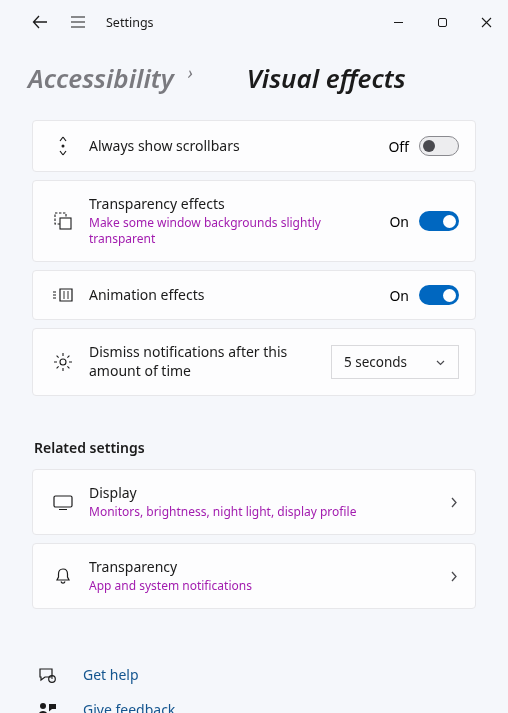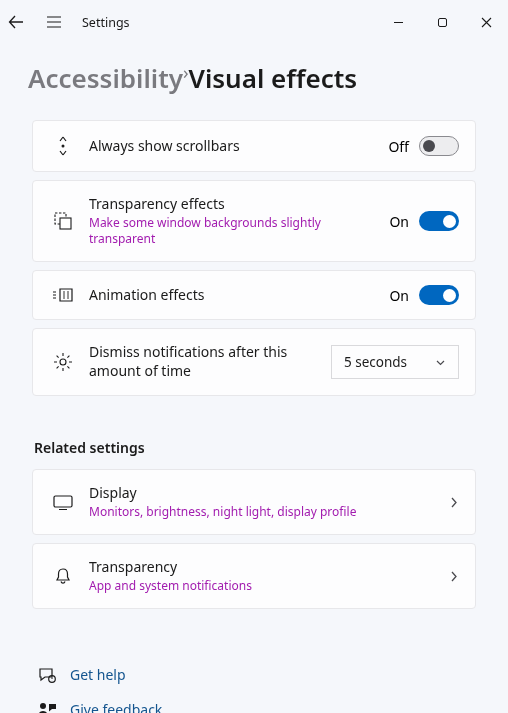--- a/index.html
+++ b/index.html
@@ -9,34 +9,35 @@
     width: 508px;
     height: 713px;
     overflow: hidden;
     font-size: 14px;
     color: #1b1b1b;
   }
   .titlebar {
     display: flex;
     align-items: center;
     height: 44px;
-    padding-left: 6px;
+    padding-left: 30px;
   }
   .tb-back { width: 20px; display:flex; align-items:center; justify-content:center; cursor:pointer; }
   .tb-hamburger { width: 20px; margin-left: 18px; display:flex; align-items:center; justify-content:center; cursor:pointer; }
   .tb-title { margin-left: 18px; font-size: 12.5px; color:#1b1b1b; }
   .tb-spacer { flex: 1; }
   .winbtn { width: 44px; height: 30px; display:flex; align-items:center; justify-content:center; cursor:pointer; }
   .breadcrumb {
-    display:flex; align-items:flex-start; 
+    display:flex; align-items:flex-start; gap: 14px;
     padding: 16px 28px 18px 28px;
+    font-style: italic;
   }
   .crumb-parent { font-size: 26px; font-weight: 600; color:#7a7a7f; }
   .crumb-sep { font-size: 18px; color:#7a7a7f; }
-  .crumb-current { font-size: 26px; font-weight: 600; color:#1b1b1b; }
+  .crumb-current { font-size: 26px; font-weight: 600; color:#1b1b1b;margin-left:40px; }
   .content { padding: 0 32px; margin-top: 6px; }
   .card {
     background: #fdfdfe;
     border: 1px solid #e7e7ea;
     border-radius: 4px;
     display: flex;
     align-items: center;
     padding: 14px 16px;
     margin-bottom: 8px;
   }
@@ -54,21 +55,21 @@
     border: 1px solid #d9d9dc;
     border-radius: 0;
     padding: 7px 12px;
     width: 128px;
     display:flex; align-items:center; justify-content:space-between;
     font-size: 13.5px; cursor:pointer; background:#fdfdfe;
   }
   .section-title { font-size: 14px; font-weight:600; padding: 34px 2px 12px 2px; }
   .linkcard .chevron { margin-left:auto; color:#4a4a4f; }
   .helplinks { padding: 40px 4px 0 4px; }
-  .helprow { display:flex; align-items:center; gap: 12px; padding: 8px 0; cursor:pointer; }
+  .helprow { display:flex; align-items:center; gap: 25px; padding: 8px 0; cursor:pointer; }
   .helprow .label { color:#14558f; font-size:14px; }
   .helprow .hicon { width:22px; display:flex; align-items:center; justify-content:center; }
   svg { display:block; }
 </style>
 </head>
 <body>
 
 <div class="titlebar">
   <div class="tb-back">
     <svg width="16" height="16" viewBox="0 0 16 16" fill="none" stroke="#1b1b1b" stroke-width="1.3">

